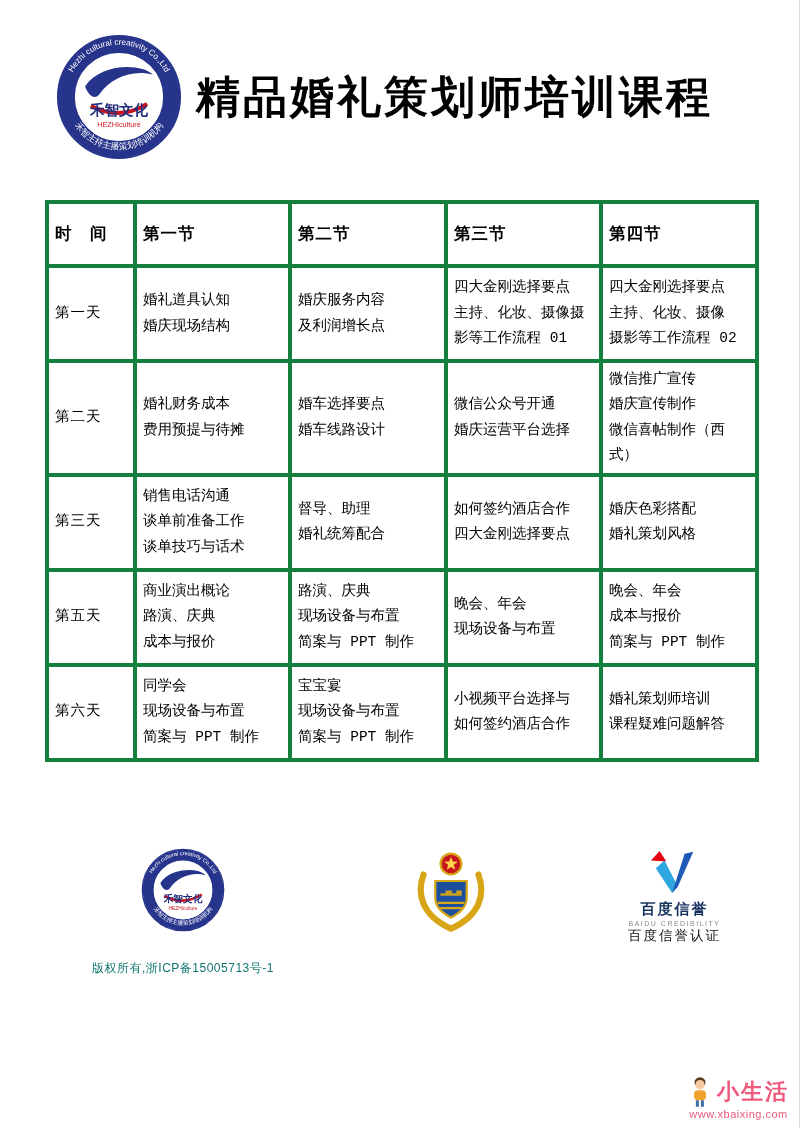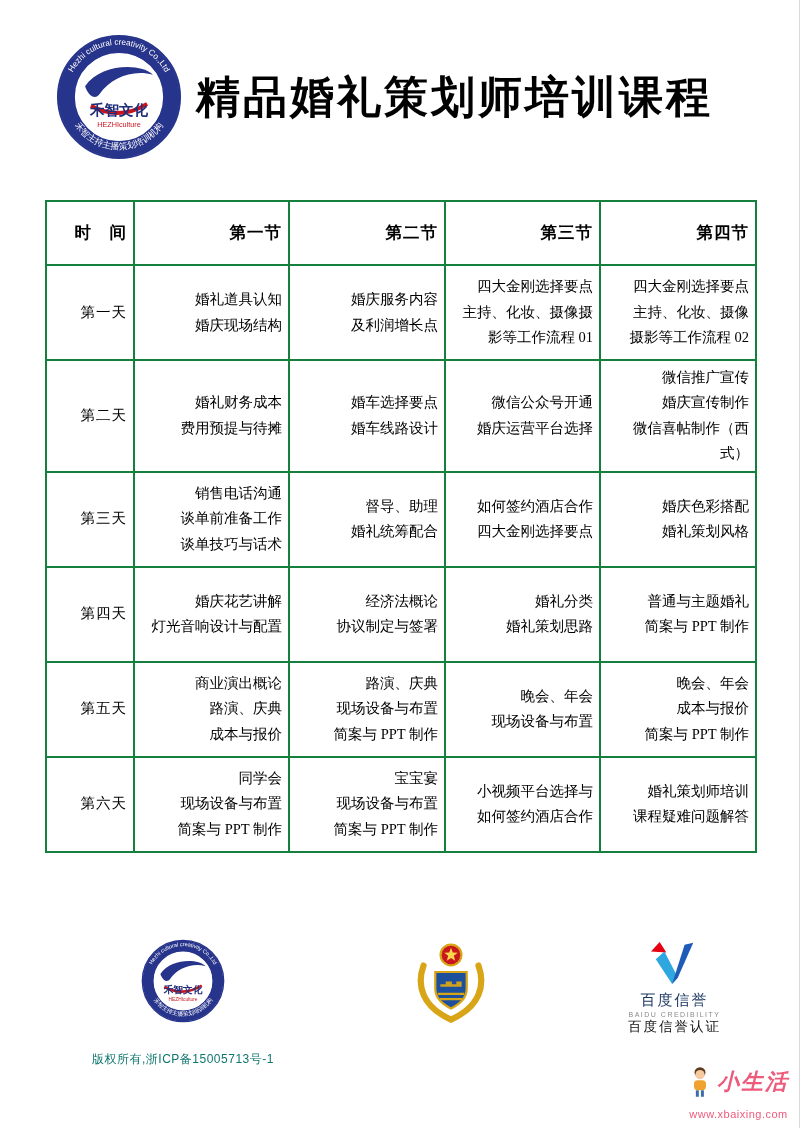--- a/index.html
+++ b/index.html
@@ -15,43 +15,43 @@
   .page-title {
     font-size:44px; font-weight:900; color:#000; letter-spacing:3px;
     font-family:Liberation Mono, monospace; white-space:nowrap;
   }
 
   
   .table-wrap { margin:40px 45px 0 45px; }
   table.course { width:710px; border-collapse:collapse; table-layout:fixed;
     font-family:"Liberation Serif","DejaVu Serif",serif; }
   table.course th, table.course td {
-    border:2px solid #15803d; text-align:right; vertical-align:middle; padding:4px 6px;
+    border:4px solid #15803d; text-align:left; vertical-align:middle; padding:4px 6px;font-family:Liberation Mono, monospace;
   }
   table.course th { height:64px; font-size:16.5px; font-weight:bold; color:#000; letter-spacing:1px; }
   table.course td { height:95px; font-size:14.5px; color:#000; line-height:1.75; }
   td.day { font-size:15.5px; letter-spacing:1px; }
   td.cell { white-space:pre-line; }
 
   
   .footer { margin-top:86px; display:flex; justify-content:space-between;
     align-items:flex-start; padding:0 78px 0 92px; }
   .footer-col { display:flex; flex-direction:column; align-items:center; }
   .icp-text { margin-top:28px; font-size:12px; color:#0f766e; letter-spacing:0.5px; }
   .police-text { margin-top:8px; font-size:16px; font-weight:bold; color:#000; }
-  .baidu-name { margin-top:4px; font-size:15px; font-weight:normal; color:#17335e; letter-spacing:2px; }
+  .baidu-name { margin-top:4px; font-size:15px; font-weight:bold; color:#17335e; letter-spacing:2px; }
   .baidu-en { font-size:7px; color:#8a8a8a; letter-spacing:1.5px; margin-top:1px; }
   .baidu-cert { margin-top:0; font-size:13.5px; color:#111; letter-spacing:2px; }
 
   
   .watermark { position:absolute; right:10px; bottom:8px; display:flex;
     flex-direction:column; align-items:center; }
   .wm-top { display:flex; align-items:flex-end; gap:5px; }
-  .wm-name { font-size:22px; font-weight:bold; color:#ee5a7b; letter-spacing:2px;font-style:italic; }
-  .wm-url { font-size:11px; color:#ee5a7b; margin-top:11px; letter-spacing:0.5px; }
+  .wm-name { font-size:22px; font-weight:bold; color:#ee5a7b; letter-spacing:2px; }
+  .wm-url { font-size:11px; color:#ee5a7b; margin-top:1px; letter-spacing:0.5px; }
 </style>
 </head>
 <body>
 
 <div class="page">
 
   <div class="header">
     <svg class="logo-svg" viewBox="0 0 130 130" width="126" height="126">
       <defs>
         <path id="arcTopH" d="M 11,65 A 54,54 0 0 1 119,65"></path>
@@ -124,31 +124,20 @@
 谈单前准备工作
 谈单技巧与话术</td>
           <td class="cell">督导、助理
 婚礼统筹配合</td>
           <td class="cell">如何签约酒店合作
 四大金刚选择要点</td>
           <td class="cell">婚庆色彩搭配
 婚礼策划风格</td>
         </tr>
         <tr>
-          <td class="day">第四天</td>
-          <td class="cell">婚庆花艺讲解
-灯光音响设计与配置</td>
-          <td class="cell">经济法概论
-协议制定与签署</td>
-          <td class="cell">婚礼分类
-婚礼策划思路</td>
-          <td class="cell">普通与主题婚礼
-简案与 PPT 制作</td>
-        </tr>
-        <tr>
           <td class="day">第五天</td>
           <td class="cell">商业演出概论
 路演、庆典
 成本与报价</td>
           <td class="cell">路演、庆典
 现场设备与布置
 简案与 PPT 制作</td>
           <td class="cell">晚会、年会
 现场设备与布置</td>
           <td class="cell">晚会、年会

